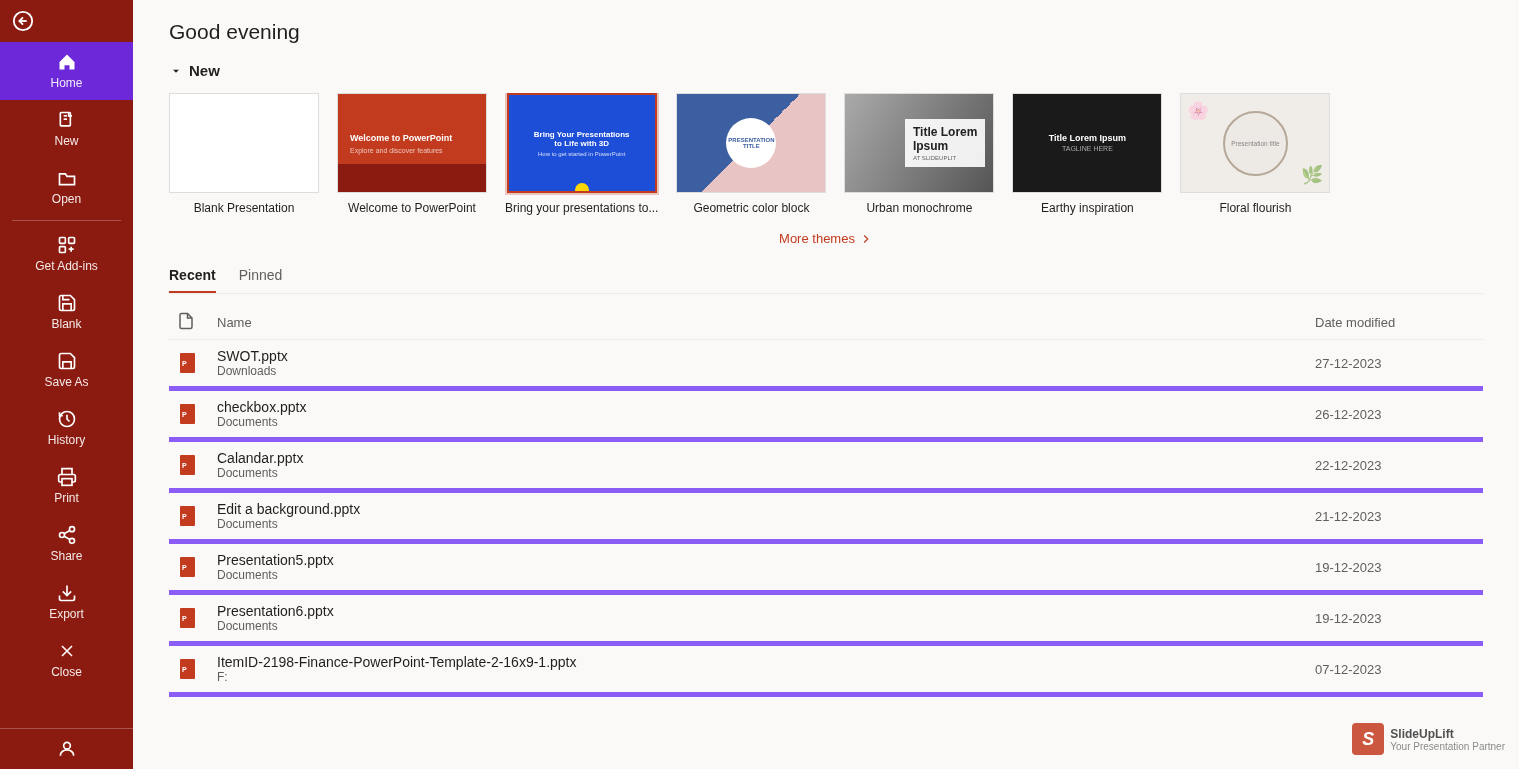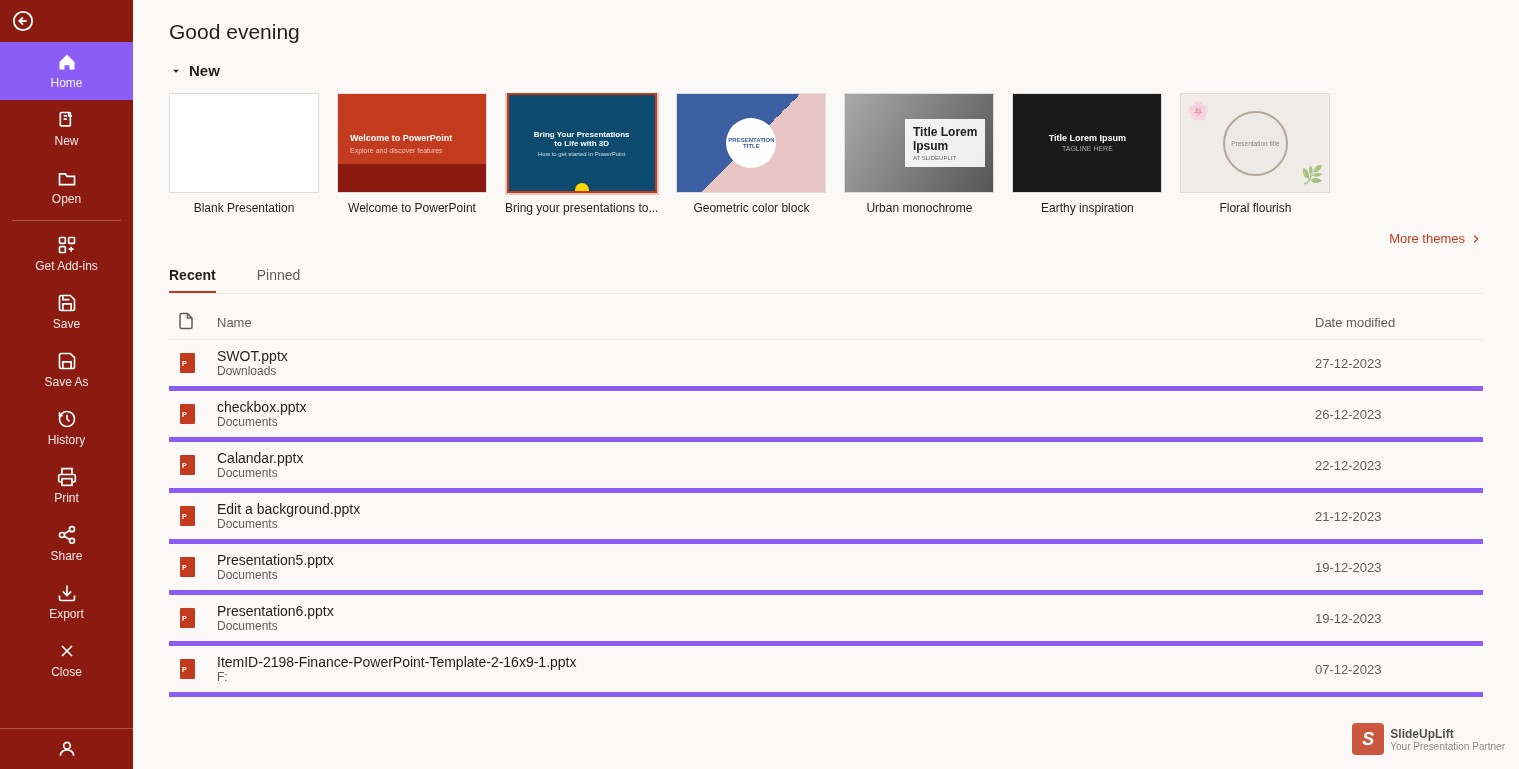--- a/index.html
+++ b/index.html
@@ -26,21 +26,21 @@
       display: flex;
       flex-direction: column;
       align-items: center;
       padding: 10px 8px;
       cursor: pointer;
       font-size: 12px;
       color: rgba(255,255,255,0.9);
       gap: 4px;
     }
     .sidebar-item.active {
-      background: #8b5cf6;
+      background: #6d28d9;
     }
     .sidebar-item svg { width: 20px; height: 20px; }
     .sidebar-item-icon { display: flex; align-items: center; justify-content: center; }
     .sidebar-divider {
       border: none;
       border-top: 1px solid rgba(255,255,255,0.25);
       margin: 4px 12px;
     }
     .sidebar-spacer { flex: 1; }
     .sidebar-bottom {
@@ -106,36 +106,36 @@
       border: 2px solid #C23B1E;
       box-shadow: 0 0 0 2px #C23B1E44;
     }
     .template-name {
       font-size: 12px;
       color: #201F1E;
       text-align: center;
     }
 
     .more-themes {
-      text-align: right;
+      text-align: center;
       margin-bottom: 20px;
     }
     .more-themes a {
       color: #C23B1E;
       font-size: 13px;
       text-decoration: none;
       display: inline-flex;
       align-items: center;
       gap: 4px;
     }
 
     
     .tabs-row {
       display: flex;
-      gap: 41px;
+      gap: 23px;
       border-bottom: 1px solid #edebe9;
       margin-bottom: 12px;
     }
     .tab {
       font-size: 14px;
       padding-bottom: 8px;
       cursor: pointer;
       color: #605E5C;
       border-bottom: 2px solid transparent;
     }
@@ -193,21 +193,21 @@
       background: #C23B1E;
       width: 100%; height: 100%;
       display: flex; flex-direction: column;
       align-items: flex-start; justify-content: center;
       padding: 12px;
     }
     .thumb-welcome .tw1 { color: #fff; font-size: 9px; font-weight: bold; }
     .thumb-welcome .tw2 { color: rgba(255,255,255,0.7); font-size: 7px; margin-top: 4px; }
     .thumb-welcome-bar { position: absolute; bottom: 0; left: 0; right: 0; height: 28px; background: #8B1A10; display: flex; align-items: center; padding: 4px 8px; }
     .thumb-bring {
-      background: #0c4a6e;
+      background: #1d4ed8;
       width: 100%; height: 100%;
       display: flex; flex-direction: column;
       align-items: center; justify-content: center;
       padding: 8px;
     }
     .thumb-bring .tb1 { color: #fff; font-size: 8px; font-weight: bold; text-align: center; }
     .thumb-bring .tb2 { color: rgba(255,255,255,0.8); font-size: 6px; margin-top: 3px; text-align: center; }
     .thumb-geo-inner { background: #fff; border-radius: 50%; width: 50px; height: 50px; display: flex; flex-direction: column; align-items: center; justify-content: center; }
     .thumb-geo-title { font-size: 6px; font-weight: bold; color: #3B5FA0; text-align: center; }
 
@@ -281,21 +281,21 @@
 
 
   <div class="sidebar-item">
     <div class="sidebar-item-icon">
       <svg viewBox="0 0 24 24" fill="none" stroke="white" stroke-width="2">
           <path d="M19 21H5a2 2 0 01-2-2V5a2 2 0 012-2h11l5 5v11a2 2 0 01-2 2z"></path>
           <polyline points="17 21 17 13 7 13 7 21"></polyline>
           <polyline points="7 3 7 8 15 8"></polyline>
         </svg>
     </div>
-    <span>Save</span>
+    <span>Blank</span>
   </div>
 
   <div class="sidebar-item">
     <div class="sidebar-item-icon">
       <svg viewBox="0 0 24 24" fill="none" stroke="white" stroke-width="2">
           <path d="M19 21H5a2 2 0 01-2-2V5a2 2 0 012-2h11l5 5v11a2 2 0 01-2 2z"></path>
           <polyline points="17 21 17 13 7 13 7 21"></polyline>
         </svg>
     </div>
     <span>Save As</span>

